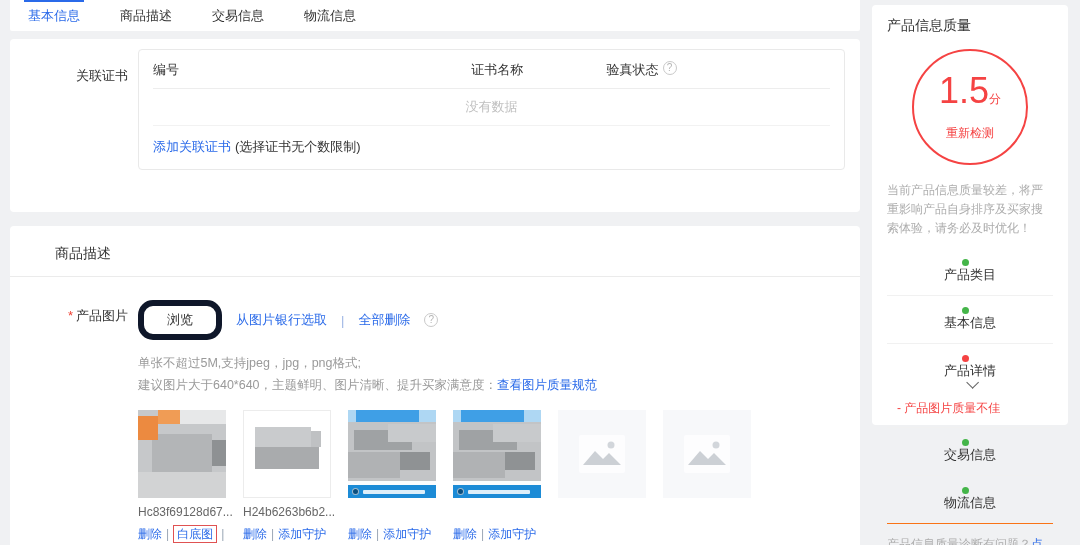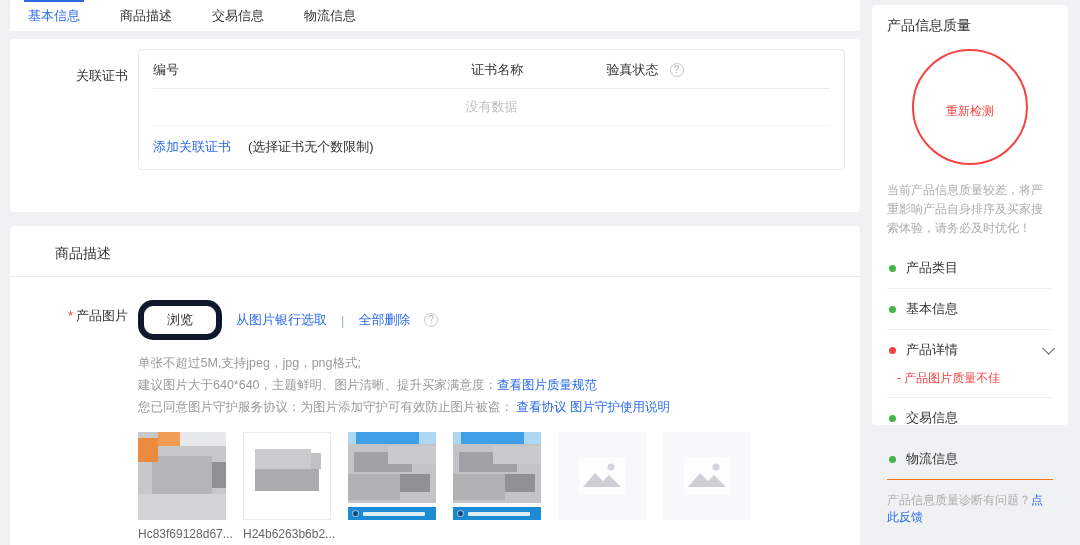--- a/index.html
+++ b/index.html
@@ -26,24 +26,24 @@
   
   .cert-card { margin-top:8px; background:#fff; border-radius:4px;
                display:flex; padding:10px 15px 42px 0; }
   .cert-label { width:128px; text-align:right; padding:18px 10px 0 0;
                 color:#333; flex:none; }
   .cert-box { flex:1; border:1px solid #e9e9e9; border-radius:4px; padding:0 14px; }
   .cert-head { display:flex; padding:11px 0 9px; border-bottom:1px solid #ededed;
                color:#333; }
   .cert-col1 { width:47%; }
   .cert-col2 { width:20%; }
-  .cert-col3 { flex:1; display:flex; align-items:center; gap:11px; }
+  .cert-col3 { flex:1; display:flex; align-items:flex-start; gap:4px; }
   .cert-empty { text-align:center; color:#bfbfbf; padding:9px 0;
                 border-bottom:1px solid #f2f2f2; }
-  .cert-foot { padding:12px 0 13px; display:flex; align-items:center; gap:17px; }
+  .cert-foot { padding:12px 0 13px; display:flex; align-items:center; gap:4px; }
   .link { color:#2a6ae9; cursor:pointer; text-decoration:none; }
   .qmark { width:14px; height:14px; border:1px solid #c9c9c9; border-radius:50%;
            color:#b5b5b5; font-size:10px; line-height:12px; text-align:center;
            display:inline-block; flex:none; }
 
   
   .desc-card { margin-top:14px; background:#fff; border-radius:4px 4px 0 0;
                height:340px; overflow:hidden; }
   .desc-title { padding:19px 0 13px 45px; font-size:14px; color:#333; }
   .desc-divider { border-top:1px solid #ebebeb; }
@@ -113,21 +113,21 @@
   .q-title { font-size:14px; color:#333; }
   .score-circle { width:116px; height:116px; border:2px solid #f54343;
     border-radius:50%; margin:14px auto 16px; display:flex; flex-direction:column;
     align-items:center; justify-content:center; }
   .score-val { color:#f54343; font-size:36px; line-height:36px; }
   .score-unit { font-size:12px; vertical-align:baseline; }
   .recheck { color:#f54343; font-size:12px; margin-top:8px; cursor:pointer; }
   .q-warn { color:#adadad; font-size:12px; line-height:19px; }
   .q-list { margin-top:10px; }
   .q-item { display:flex; align-items:center; padding:11px 2px;
-            border-top:1px solid #f1f1f1; cursor:pointer; }
+            border-top:1px solid #f1f1f1; cursor:pointer;flex-direction:column; }
   .q-item:first-child { border-top:none; }
   .dot { width:7px; height:7px; border-radius:50%; flex:none; margin-right:10px; }
   .dot.good { background:#44b549; }
   .dot.bad { background:#f54343; }
   .q-item .lbl { font-size:13px; color:#333; flex:1; }
   .chev { width:9px; height:9px; border-right:1.5px solid #666;
           border-bottom:1.5px solid #666; transform:rotate(45deg) translateY(-3px);
           flex:none; }
   .q-sub { color:#f54343; font-size:12px; padding:0 0 10px 10px; cursor:pointer; }
   .q-foot { border-top:1px solid #f97316; padding:12px 0; font-size:12px;
@@ -179,26 +179,20 @@
           <span class="ctrl-sep">|</span>
           <span class="link">全部删除</span>
           <span class="qmark">?</span>
         </div>
 
         <div class="tips">
           <div>单张不超过5M,支持jpeg，jpg，png格式;</div>
           <div>
             <span>建议图片大于640*640，主题鲜明、图片清晰、提升买家满意度：</span><span class="link">查看图片质量规范</span>
           </div>
-          <div>
-            <span>您已同意图片守护服务协议：为图片添加守护可有效防止图片被盗：</span>
-            <span class="link">查看协议</span>
-            <span> </span>
-            <span class="link">图片守护使用说明</span>
-          </div>
         </div>
 
         <div class="gallery">
 
           <div class="g-col">
             <div class="tile tile-1"></div>
             <div class="fname">Hc83f69128d67...</div>
             <div class="acts">
               <span class="link">删除</span><span class="sep">|</span><span class="link boxed">白底图</span><span class="sep">|</span>
             </div>
@@ -265,20 +259,23 @@
 
         </div>
       </div>
     </div>
   </div>
 </div>
 
 <div class="quality">
   <div class="q-title">产品信息质量</div>
   <div class="score-circle">
+    <div>
+      <span class="score-val"><span>1.5</span><span class="score-unit">分</span></span>
+    </div>
     <div class="recheck">重新检测</div>
   </div>
   <div class="q-warn">当前产品信息质量较差，将严重影响产品自身排序及买家搜索体验，请务必及时优化！</div>
 
   <div class="q-list">
     <div class="q-item">
       <span class="dot good"></span>
       <span class="lbl">产品类目</span>
     </div>
     <div class="q-item">

